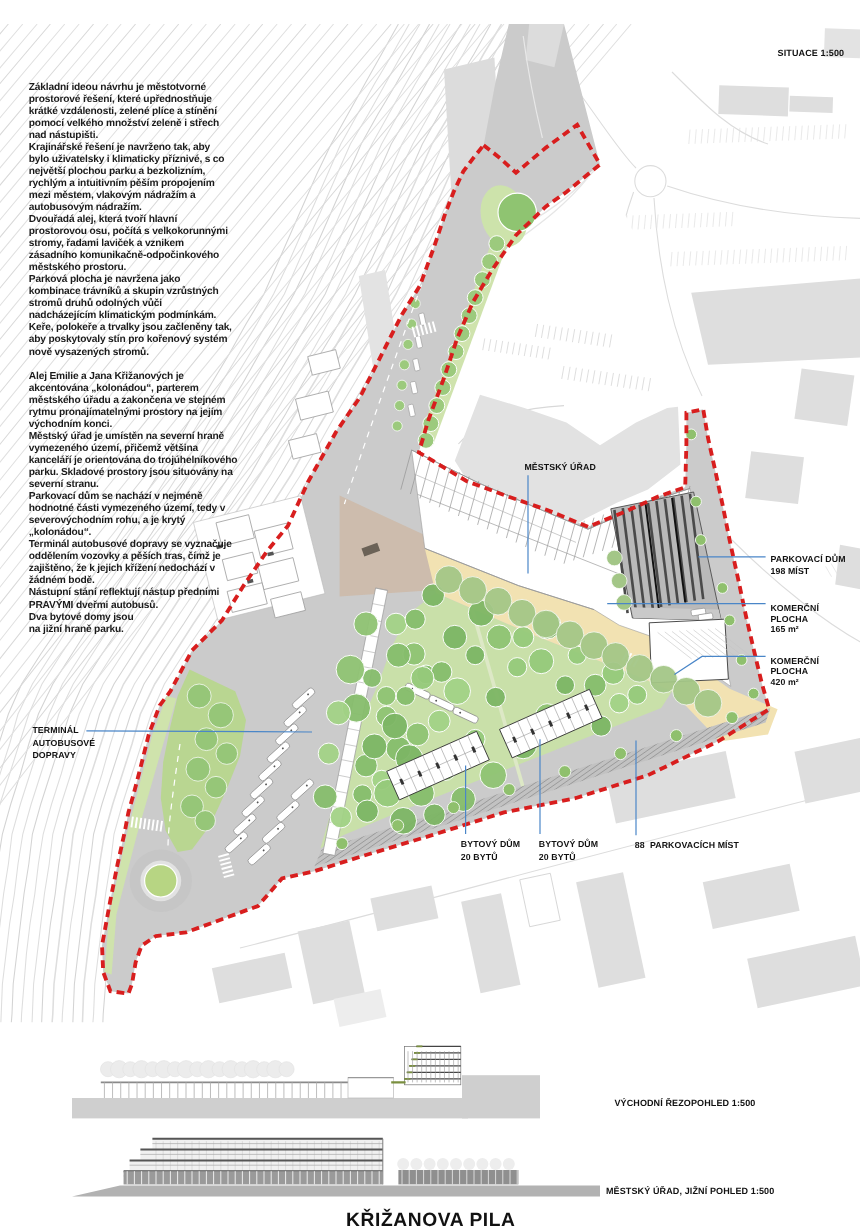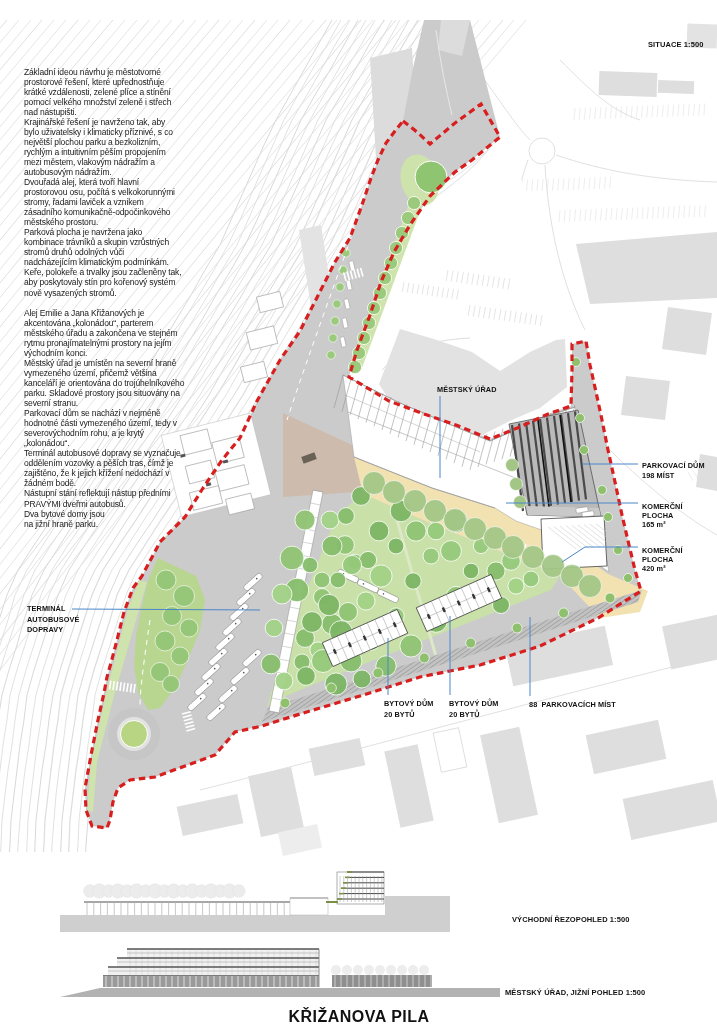--- a/index.html
+++ b/index.html
@@ -1,16 +1,16 @@
 <!DOCTYPE html>
 <html><head><meta charset="utf-8">
 <style>
 html,body{margin:0;padding:0;background:#fff;}
 #page{position:relative;width:717px;height:1024px;overflow:hidden;background:#fff;font-family:"Liberation Sans",sans-serif;margin-top:20px;}
-#txt{position:absolute;left:24px;top:46.5px;width:345px;font-size:8.5px;line-height:10.05px;letter-spacing:-0.15px;font-weight:normal;color:#1a1a1a;white-space:pre-line;}
+#txt{position:absolute;left:24px;top:46.5px;width:345px;font-size:8.5px;line-height:10.05px;letter-spacing:-0.15px;font-weight:bold;color:#1a1a1a;white-space:pre-line;}
 svg{position:absolute;left:0;top:0;}
 </style></head>
 <body>
 <div id="page">
 <svg width="717" height="1024" viewBox="0 0 717 1024">
 <clipPath id="rc">
         <polygon points="0.0,0.0 540.0,0.0 445.0,90.0 400.0,150.0 372.0,210.0 348.0,262.0 316.0,332.0 282.0,402.0 252.0,472.0 218.0,562.0 192.0,652.0 178.0,742.0 168.0,832.0 0.0,832.0"></polygon>
       </clipPath>
 <g clip-path="url(#rc)" fill="none">
 <path d="M 460,0 L 446,25 L 432,50 L 417,75 L 403,100 L 392,125 L 381,150 L 370,175 L 359,200 L 347,225 L 333,250 L 318,275 L 304,300 L 289,325 L 274,350 L 260,375 L 244,400 L 228,425 L 211,450 L 195,475 L 178,500 L 162,525 L 146,550 L 134,575 L 126,600 L 119,625 L 111,650 L 104,675 L 100,700 L 97,725 L 93,750 L 90,775 L 88,800 L 86,825 L 85,850" stroke="#d4d4d4" stroke-width="0.9"></path>

